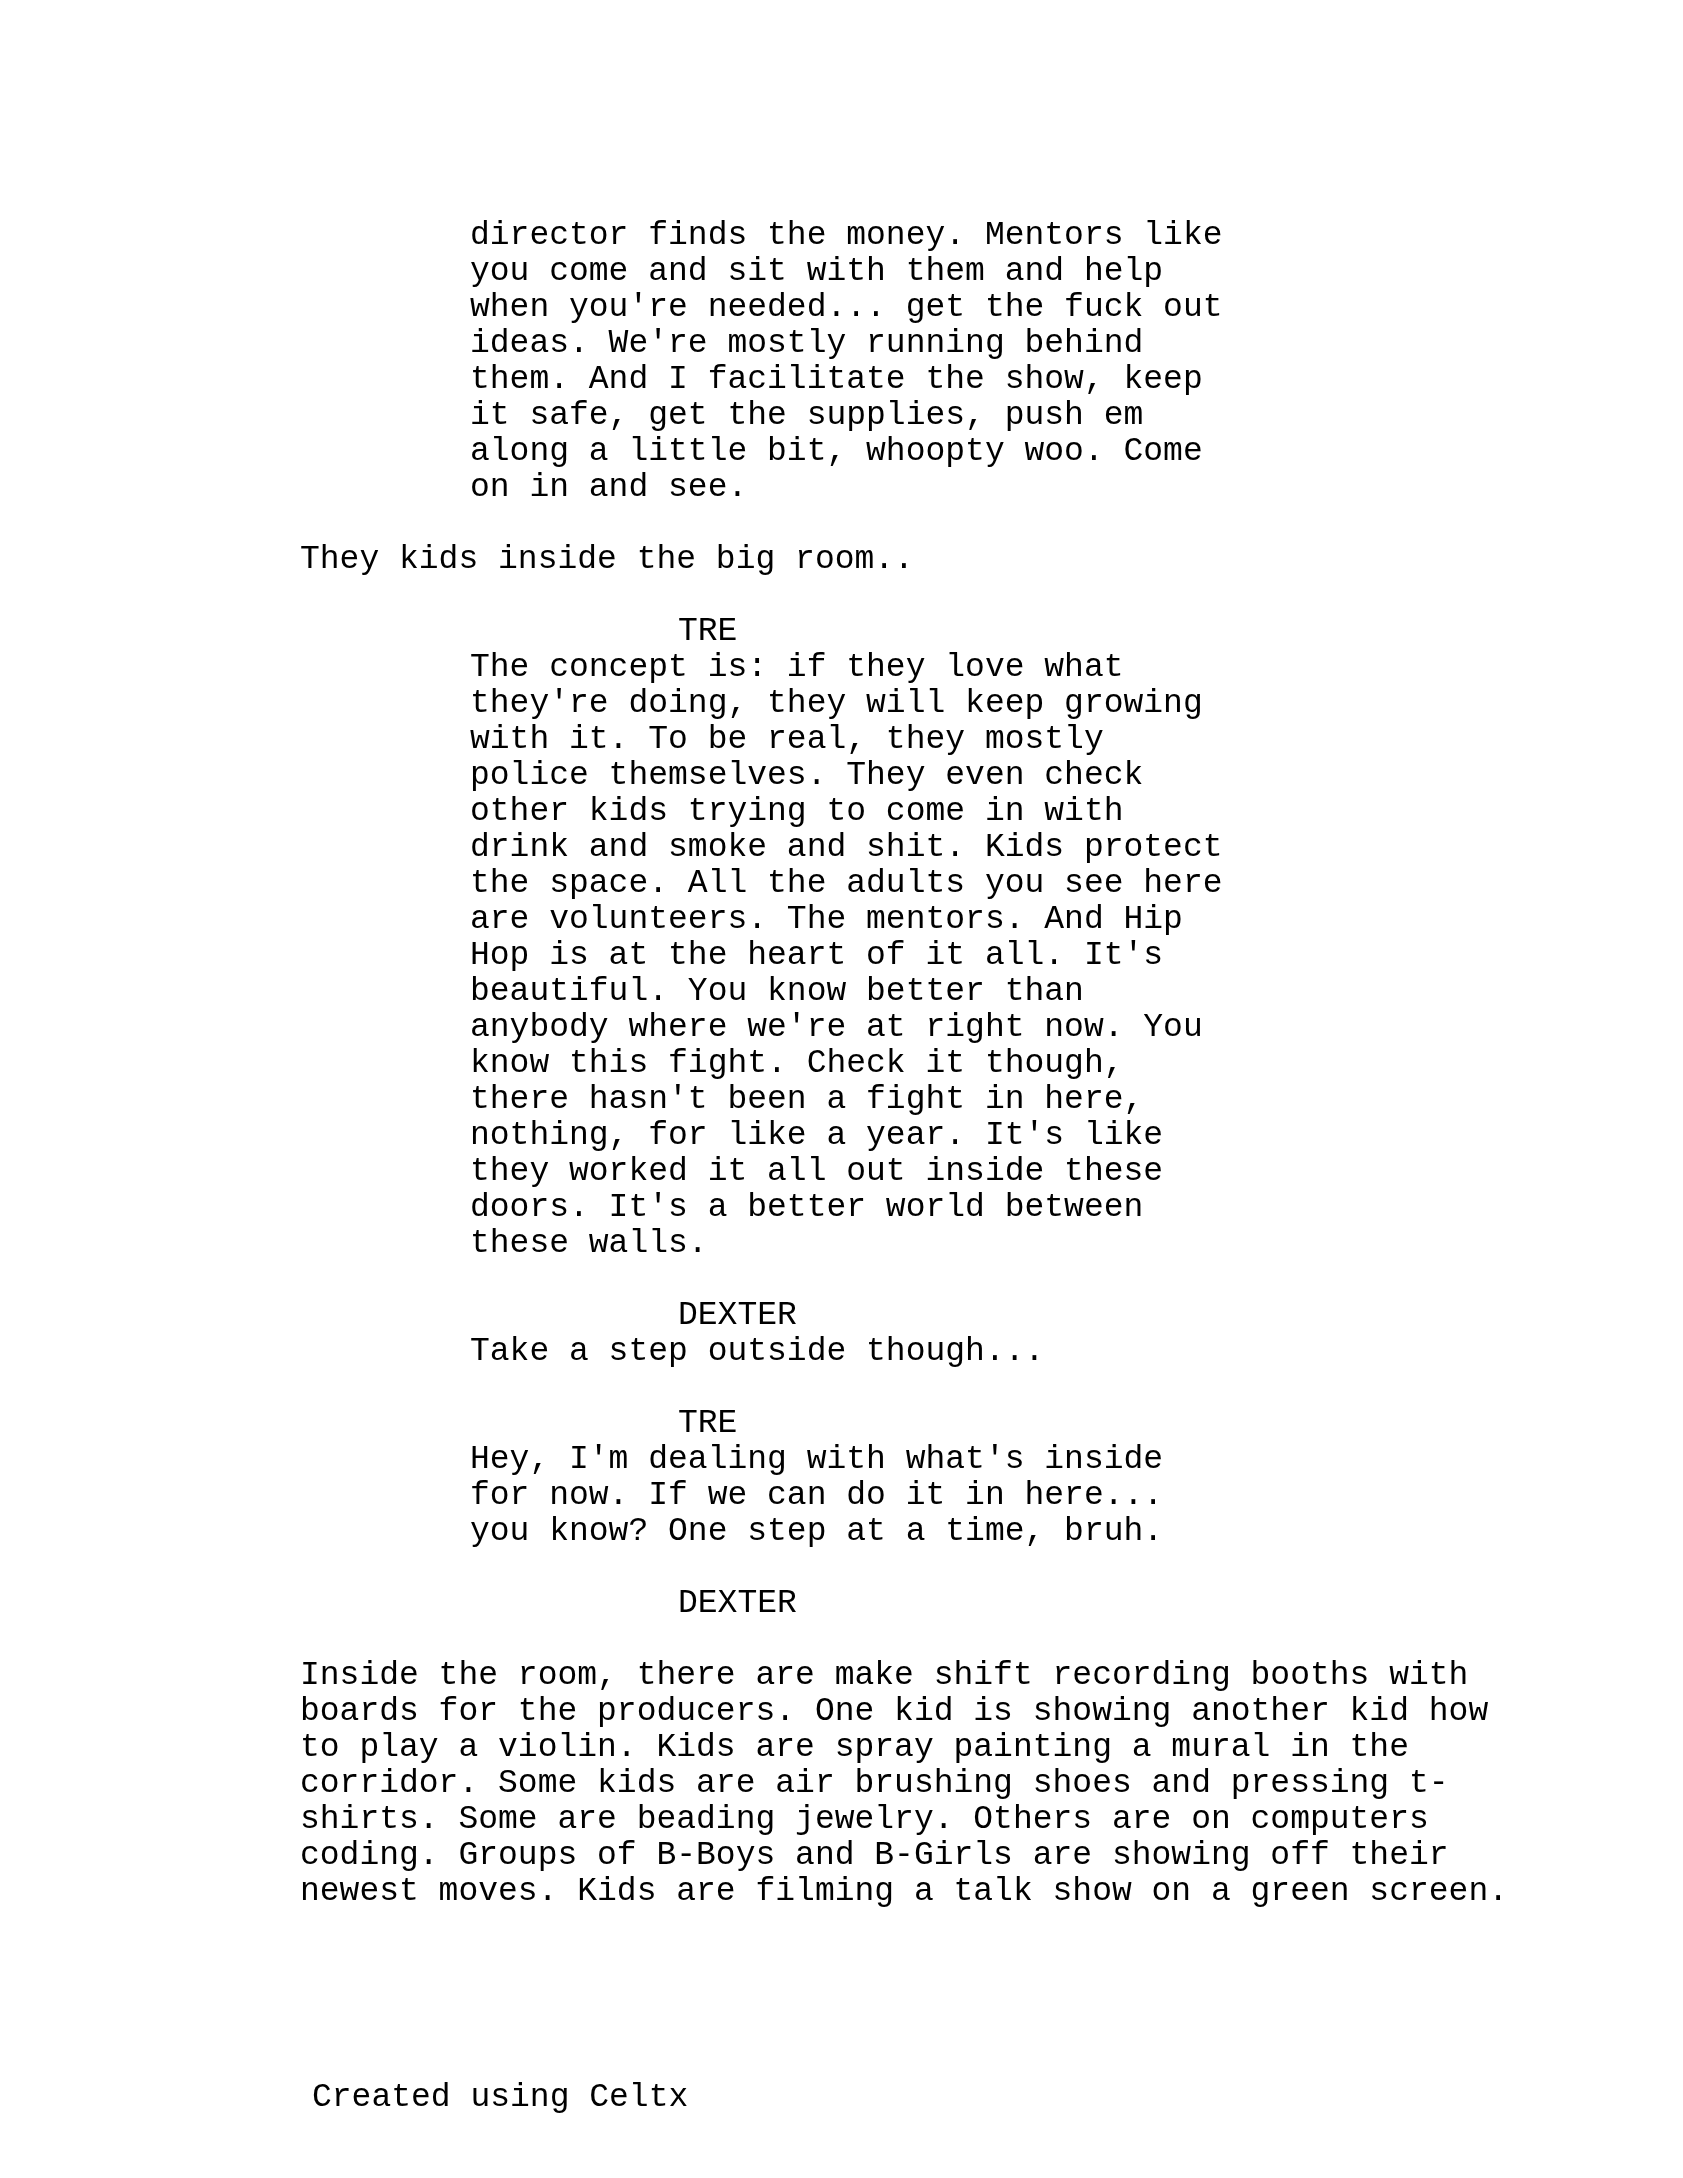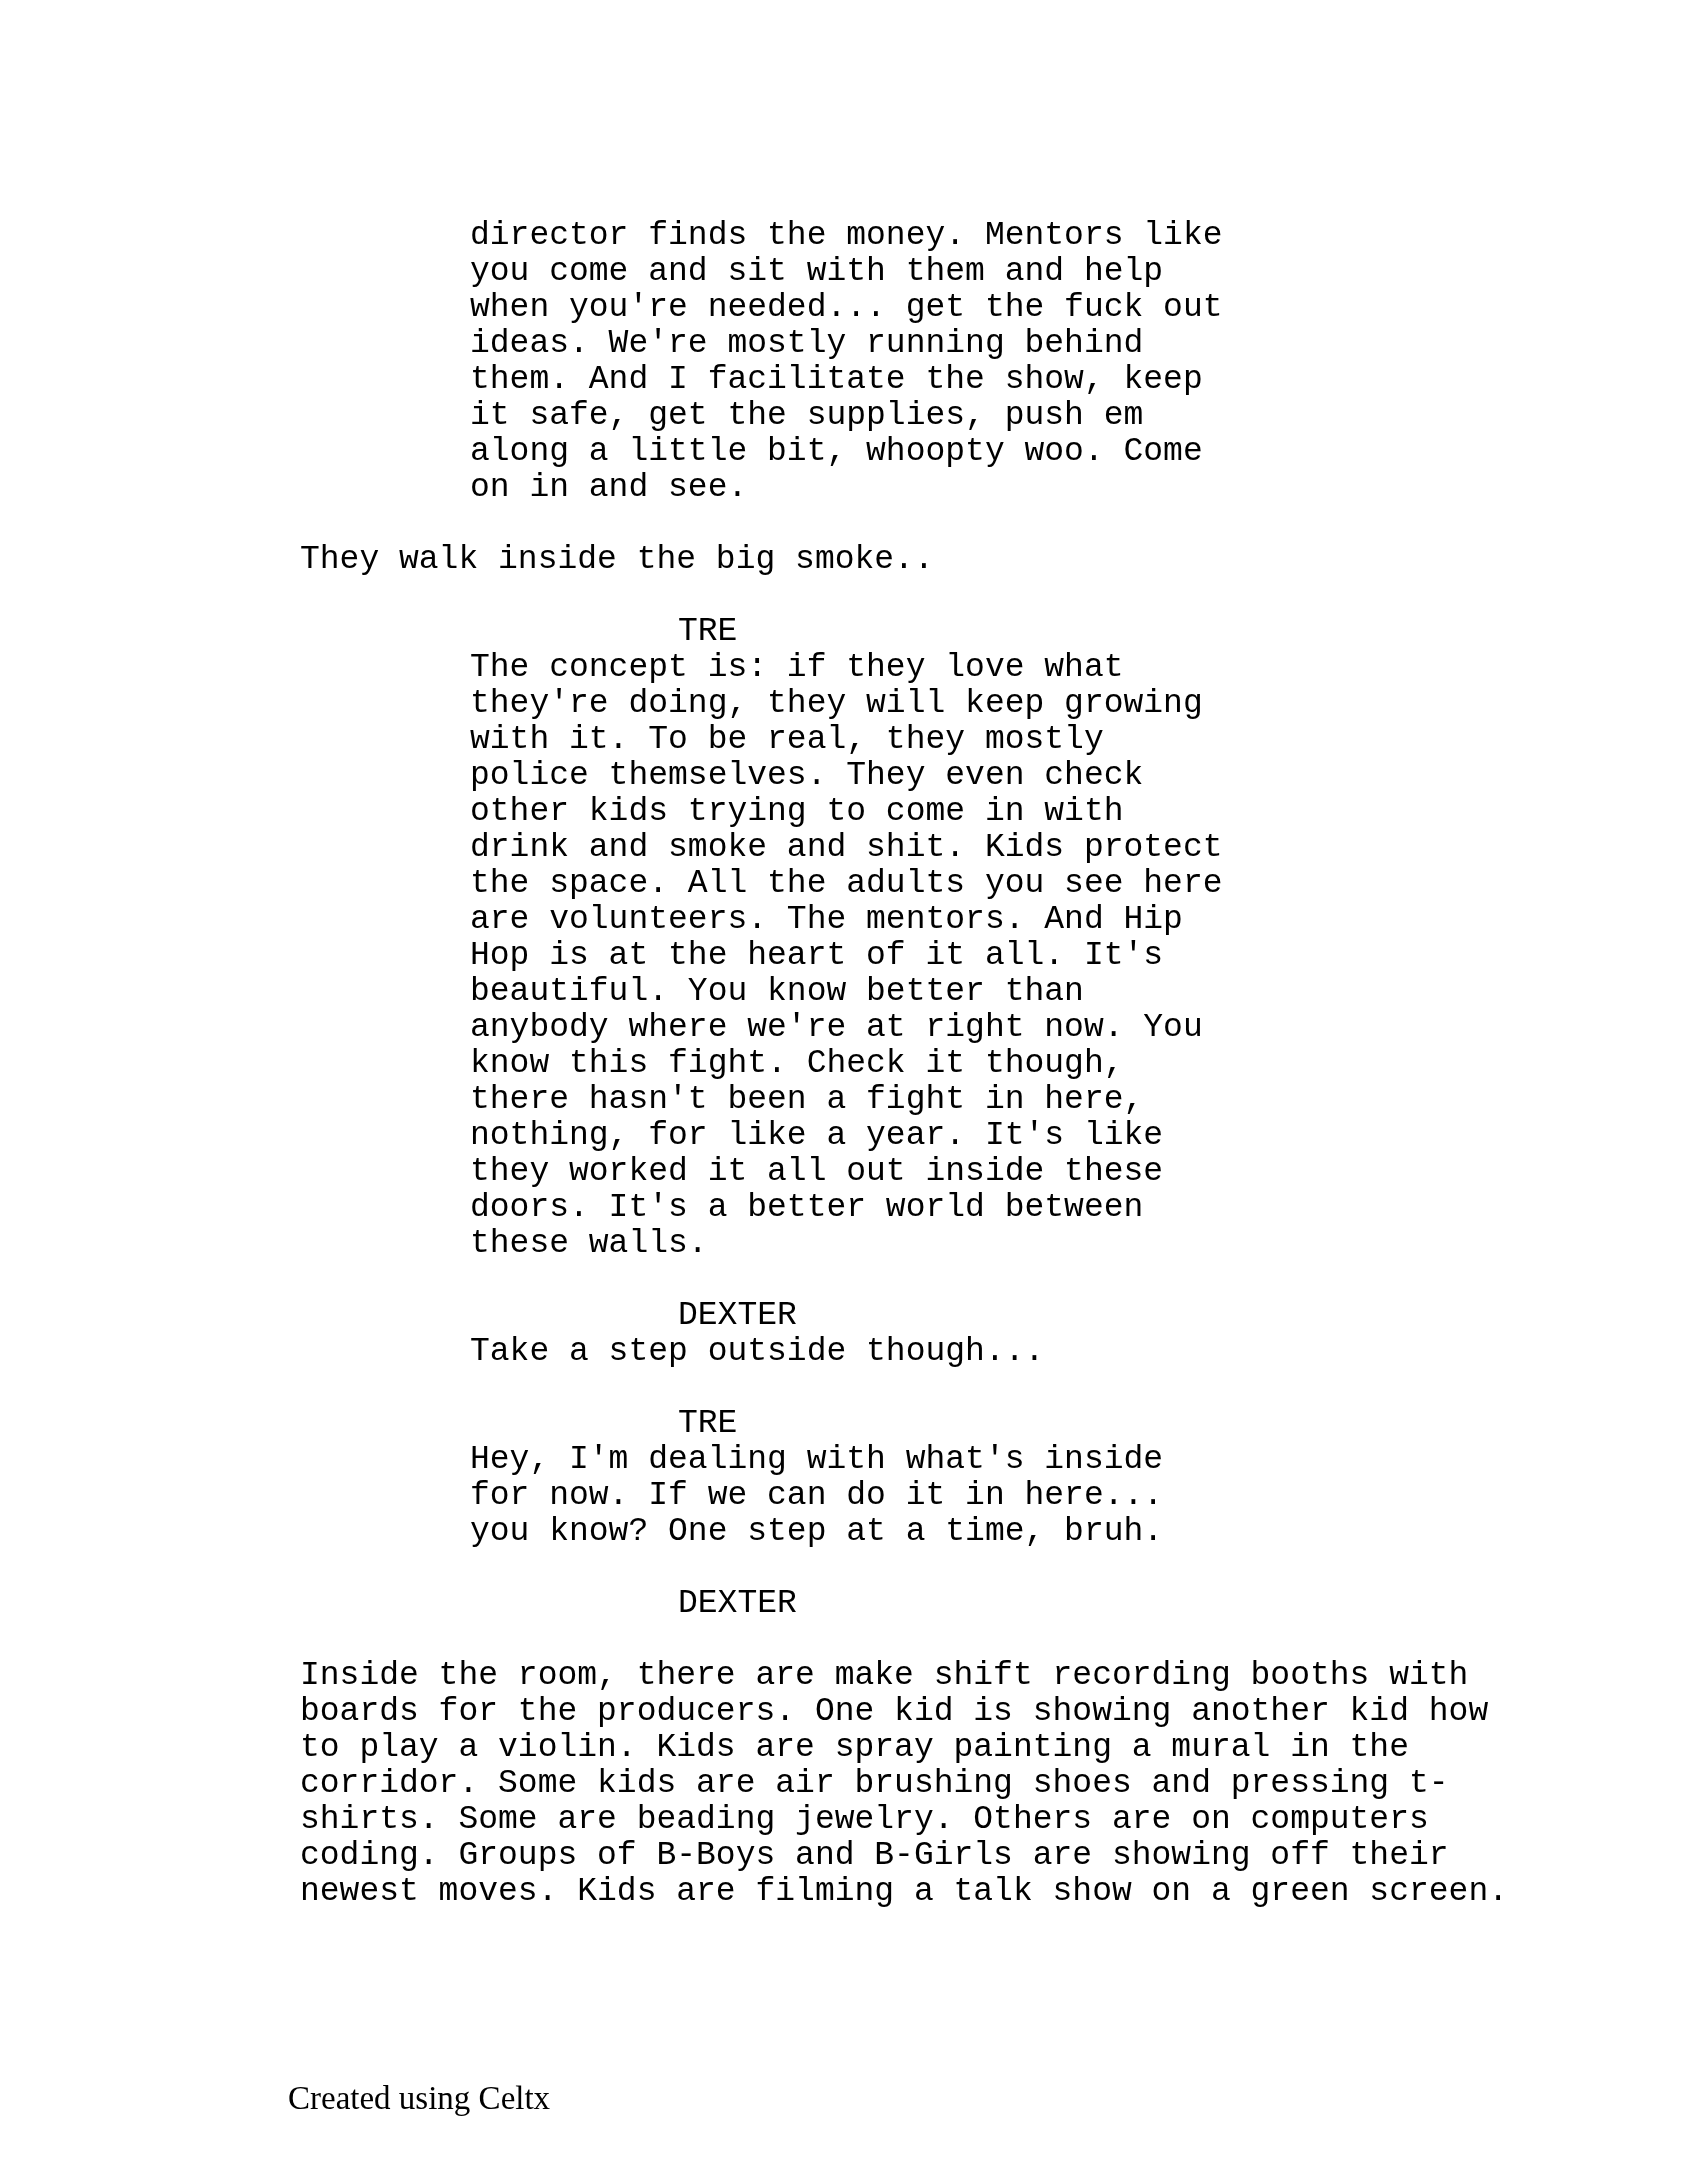--- a/index.html
+++ b/index.html
@@ -44,43 +44,42 @@
   }
   .block.dialogue .line {
     margin-left: 470px;
   }
   .character {
     margin-left: 678px;
     white-space: pre;
   }
   .page-footer {
     position: absolute;
-    left: 288px;
+    left: 312px;
     top: 2080px;
     white-space: pre;
-    font-family: Liberation Serif, serif;
   }
 </style>
 </head>
 <body>
 
 <div class="page">
   <div class="script-content">
       <div class="block dialogue">
         <div class="line">director finds the money. Mentors like</div>
         <div class="line">you come and sit with them and help</div>
         <div class="line">when you're needed... get the fuck out</div>
         <div class="line">ideas. We're mostly running behind</div>
         <div class="line">them. And I facilitate the show, keep</div>
         <div class="line">it safe, get the supplies, push em</div>
         <div class="line">along a little bit, whoopty woo. Come</div>
         <div class="line">on in and see.</div>
       </div>
       <div class="block action">
-        <div class="line">They walk inside the big smoke..</div>
+        <div class="line">They kids inside the big room..</div>
       </div>
       <div class="block dialogue">
         <div class="character">TRE</div>
         <div class="line">The concept is: if they love what</div>
         <div class="line">they're doing, they will keep growing</div>
         <div class="line">with it. To be real, they mostly</div>
         <div class="line">police themselves. They even check</div>
         <div class="line">other kids trying to come in with</div>
         <div class="line">drink and smoke and shit. Kids protect</div>
         <div class="line">the space. All the adults you see here</div>

